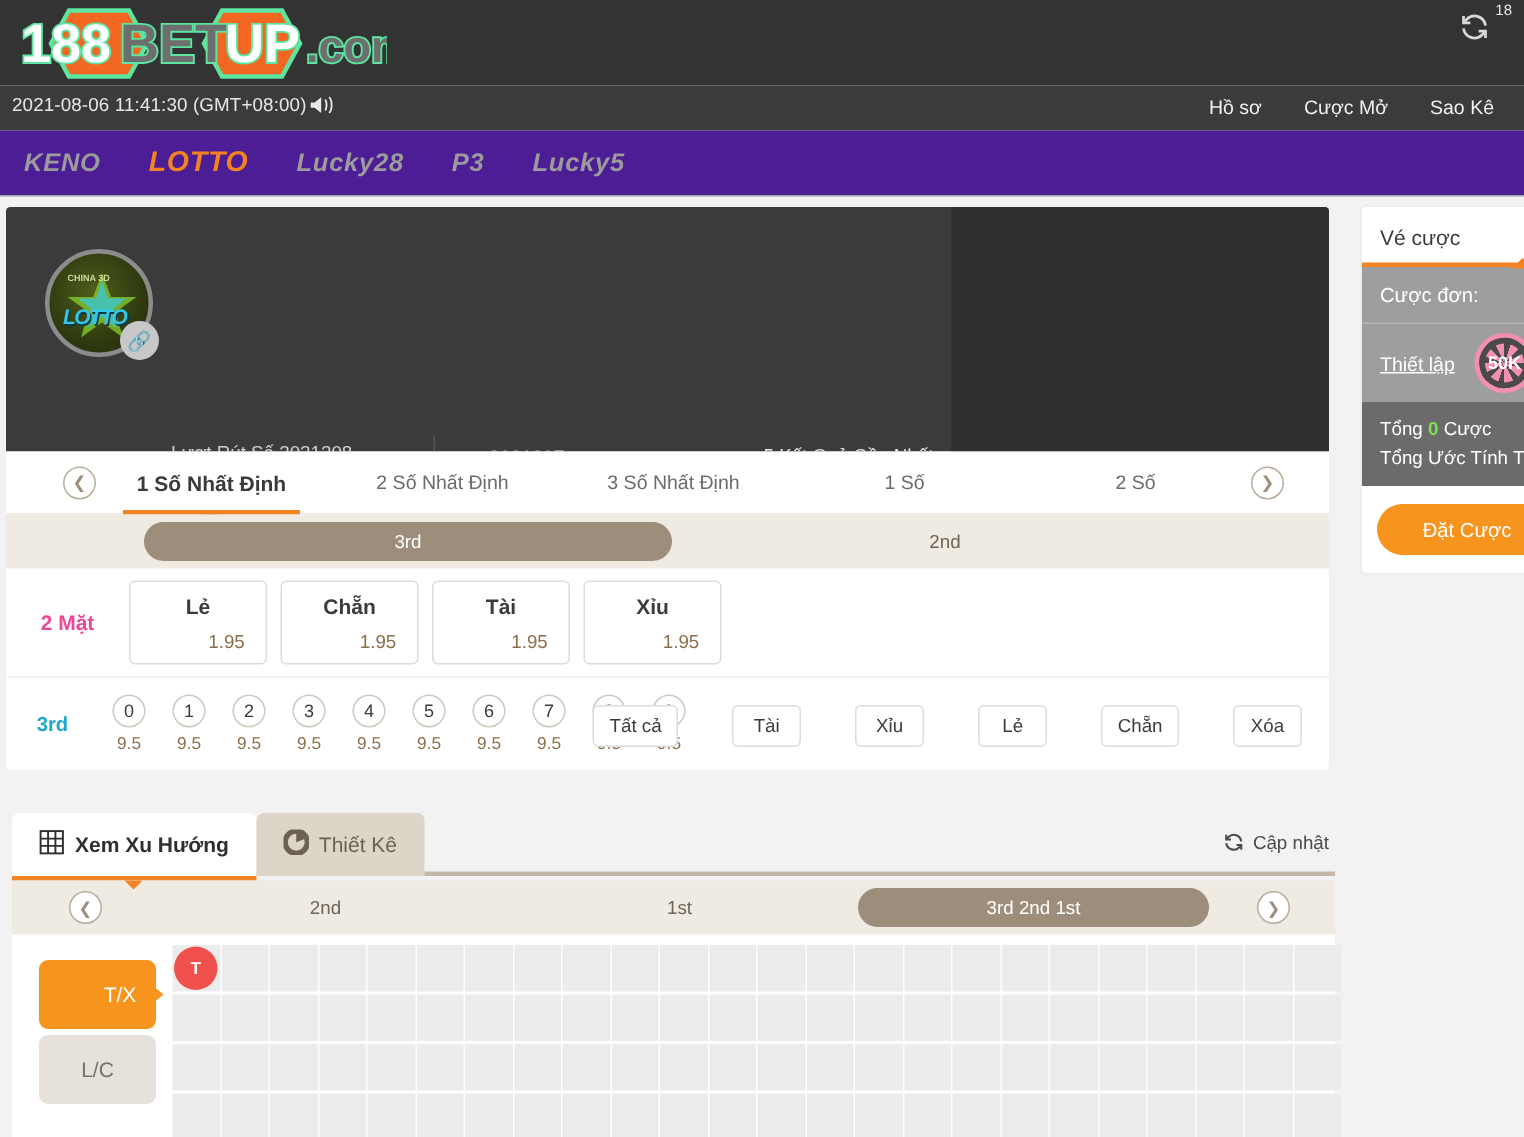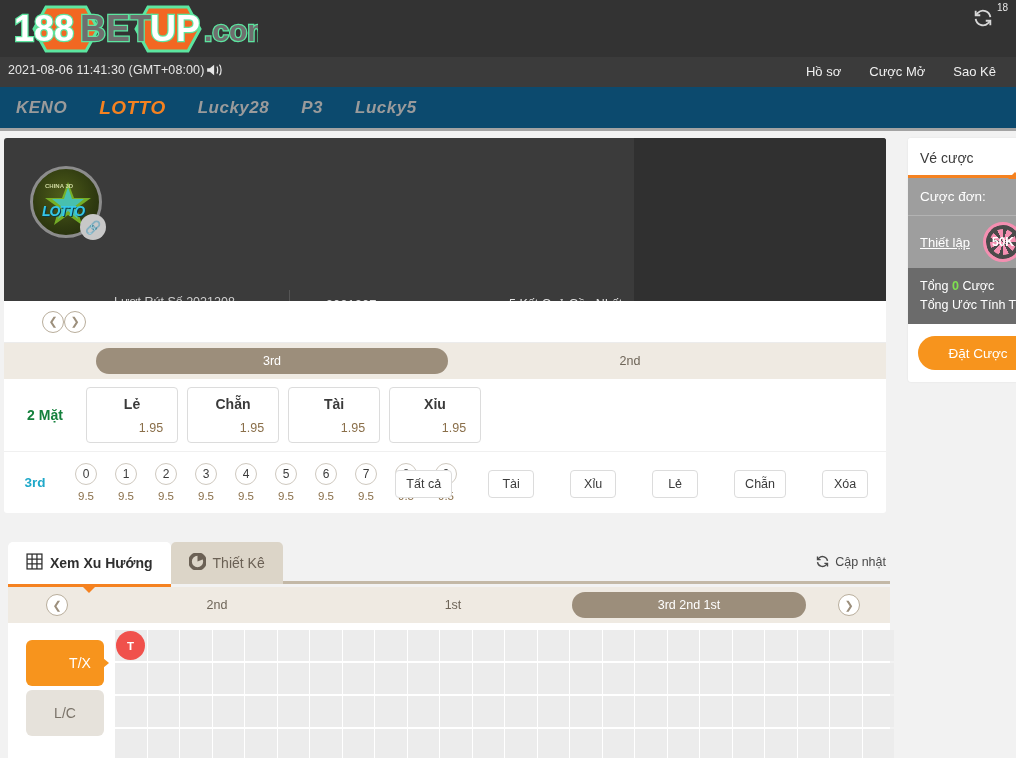--- a/index.html
+++ b/index.html
@@ -20,21 +20,21 @@
   .refresh-top { position:absolute; right:10px; top:4px; width:34px; height:26px; cursor:pointer; }
   .refresh-top svg { position:absolute; left:0; top:3px; }
   .refresh-badge { position:absolute; right:-2px; top:-2px; font-size:10px; color:#e8e8e8; font-weight:normal; }
 
   .infobar { position:absolute; left:0; top:57px; width:1016px; height:30px; background:#3b3b3b; }
   .clock { position:absolute; left:8px; top:6px; font-size:12.5px; color:#e6e6e6; letter-spacing:0.1px; }
   .speaker { position:absolute; left:206px; top:6px; color:#e6e6e6; }
   .infolinks { position:absolute; right:6px; top:0; height:30px; display:flex; align-items:center; gap:0px; }
   .infolinks a { color:#f0f0f0; text-decoration:none; font-size:13px; padding:0 14px; line-height:30px; cursor:pointer; }
 
-  .mainnav { position:absolute; left:0; top:87px; width:1016px; height:44px; background:#0c4a6e; border-bottom:3px solid #a3a3a3; display:flex; align-items:center; }
+  .mainnav { position:absolute; left:0; top:87px; width:1016px; height:44px; background:#4c1d95; border-bottom:1px solid #a3a3a3; display:flex; align-items:center; }
   .mainnav .navitem {
     font-style:italic; font-weight:bold; font-size:17px; color:#9b9b9b;
     padding:0 16px; cursor:pointer; letter-spacing:0.5px;
   }
   .mainnav .navitem.active { color:#f58220; font-size:19px; }
 
   
   .content { position:absolute; left:0; top:131px; width:1016px; height:627px; background:#f2f2f2; }
 
   .leftcol { position:absolute; left:4px; top:7px; width:882px; }
@@ -68,21 +68,21 @@
   .bt.active:after { content:""; position:absolute; left:12%; right:12%; bottom:0; height:3px; background:#f58220; }
   .bt.active .caret { position:absolute; left:50%; margin-left:-6px; bottom:-6px; width:0; height:0; border-left:6px solid transparent; border-right:6px solid transparent; border-top:6px solid #f58220; }
 
   
   .posrow { position:relative; width:882px; height:36px; background:#efeae2; display:flex; align-items:center; }
   .pospill { height:26px; border-radius:13px; display:flex; align-items:center; justify-content:center; font-size:12.5px; color:#6e6558; cursor:pointer; }
   .pospill.active { background:#9c8e7b; color:#ffffff; }
 
   
   .matrow { position:relative; width:882px; height:72px; background:#ffffff; display:flex; align-items:center; }
-  .matlabel { width:82px; text-align:center; font-size:14px; font-weight:bold; color:#15803d; }
+  .matlabel { width:82px; text-align:center; font-size:14px; font-weight:bold; color:#ec4899; }
   .matbtn { width:92px; height:56px; border:1px solid #dcdcdc; border-radius:4px; margin-right:9px; display:flex; flex-direction:column; align-items:center; justify-content:center; cursor:pointer; background:#fff; }
   .matbtn .n { font-size:14px; font-weight:bold; color:#3b3b3b; }
   .matbtn .o { font-size:12.5px; color:#8a6f4a; margin-top:9px;margin-left:38px; }
 
   
   .numrow { position:relative; width:882px; height:62px; background:#ffffff; border-top:1px solid #f0f0f0; display:flex; align-items:center; border-radius:0 0 3px 3px; }
   .numlabel { width:62px; text-align:center; font-size:13.5px; font-weight:bold; color:#1fa8c9; }
   .numcell { width:40px; display:flex; flex-direction:column; align-items:center; cursor:pointer; }
   .numcell .circ { width:22px; height:22px; border-radius:50%; border:1px solid #cfc9bf; display:flex; align-items:center; justify-content:center; font-size:12px; color:#3b3b3b; background:#fff; }
   .numcell .odd { font-size:11.5px; color:#8a6f4a; margin-top:5px; }
@@ -210,20 +210,30 @@
         <div class="resno">
           <span class="sm">No.</span>
           <span>2021207</span>
         </div>
         <div class="res5">5 Kết Quả Gần Nhất</div>
 
       </div>
 
       <div class="bettabs">
         <div class="arrowbtn l">❮</div>
+        <div class="spread">
+          <div class="bt active">
+            <span>1 Số Nhất Định</span>
+            <span class="caret"></span>
+          </div>
+          <div class="bt">2 Số Nhất Định</div>
+          <div class="bt">3 Số Nhất Định</div>
+          <div class="bt">1 Số</div>
+          <div class="bt">2 Số</div>
+        </div>
         <div class="arrowbtn r">❯</div>
       </div>
 
       <div class="posrow">
         <div class="pospill active" style="position:absolute;left:92px;width:352px;">3rd</div>
         <div class="pospill" style="position:absolute;left:450px;width:352px;">2nd</div>
       </div>
 
       <div class="matrow">
         <div class="matlabel">2 Mặt</div>

